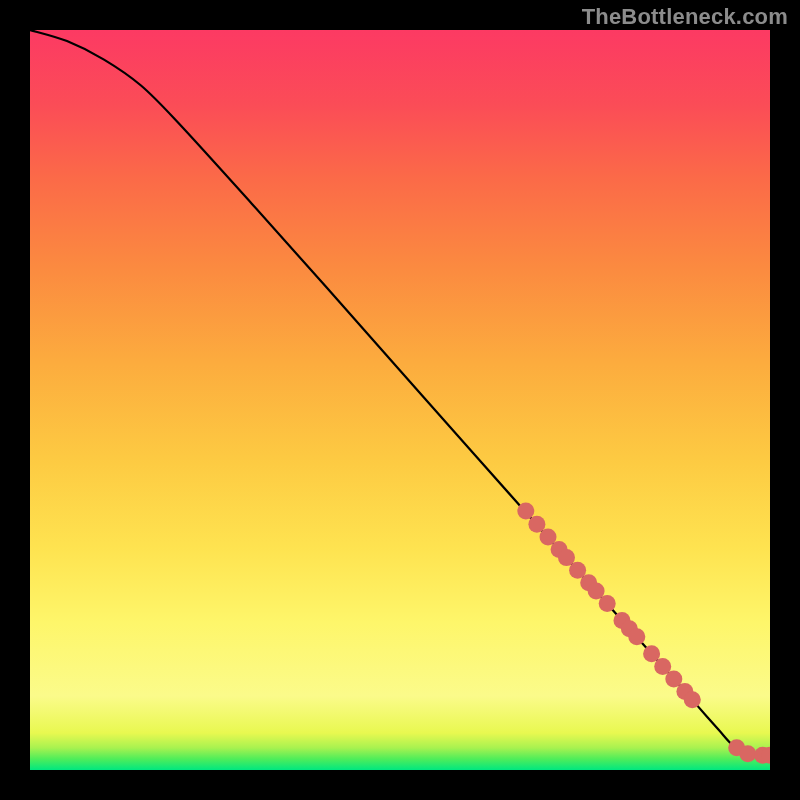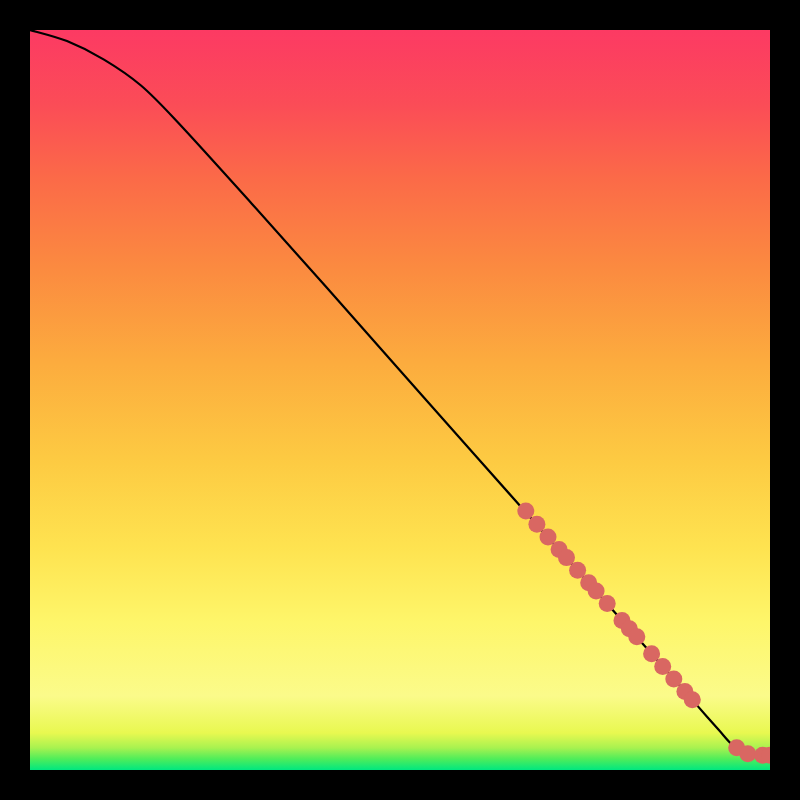--- a/index.html
+++ b/index.html
@@ -71,20 +71,21 @@
     stroke: #000;
     stroke-width: 2.2;
     stroke-linecap: round;
     stroke-linejoin: round;
   }
 </style>
 </head>
 <body>
 
 <div class="stage">
+  <div class="watermark">TheBottleneck.com</div>
 
   <div class="plot">
     <div class="bg-gradient"></div>
     <svg class="curve" viewBox="0 0 740 740" preserveAspectRatio="none">
       <path id="series-line" class="series-line" d="M 0.00 0.00 C 6.17 1.85, 24.67 6.17, 37.00 11.10 C 49.33 16.03, 61.67 22.20, 74.00 29.60 C 86.33 37.00, 98.67 45.02, 111.00 55.50 C 123.33 65.98, 129.50 72.77, 148.00 92.50 C 166.50 112.23, 197.33 146.52, 222.00 173.90 C 246.67 201.28, 271.33 229.03, 296.00 256.78 C 320.67 284.53, 345.33 312.53, 370.00 340.40 C 394.67 368.27, 421.80 398.98, 444.00 424.02 C 466.20 449.06, 484.70 469.78, 503.20 490.62 C 521.70 511.46, 540.20 532.43, 555.00 549.08 C 569.80 565.73, 579.67 576.71, 592.00 590.52 C 604.33 604.33, 619.13 620.86, 629.00 631.96 C 638.87 643.06, 645.03 650.09, 651.20 657.12 C 657.37 664.15, 659.83 667.11, 666.00 674.14 C 672.17 681.17, 682.03 692.39, 688.20 699.30 C 694.37 706.21, 698.07 711.26, 703.00 715.58 C 707.93 719.90, 711.63 723.60, 717.80 725.20 C 723.97 726.80, 736.30 725.20, 740.00 725.20"></path>
       <g id="scatter-group">
           <circle cx="495.80" cy="481.00" r="8.5" class="dot"></circle>
           <circle cx="506.90" cy="494.32" r="8.5" class="dot"></circle>
           <circle cx="518.00" cy="506.90" r="8.5" class="dot"></circle>
           <circle cx="529.10" cy="519.48" r="8.5" class="dot"></circle>

